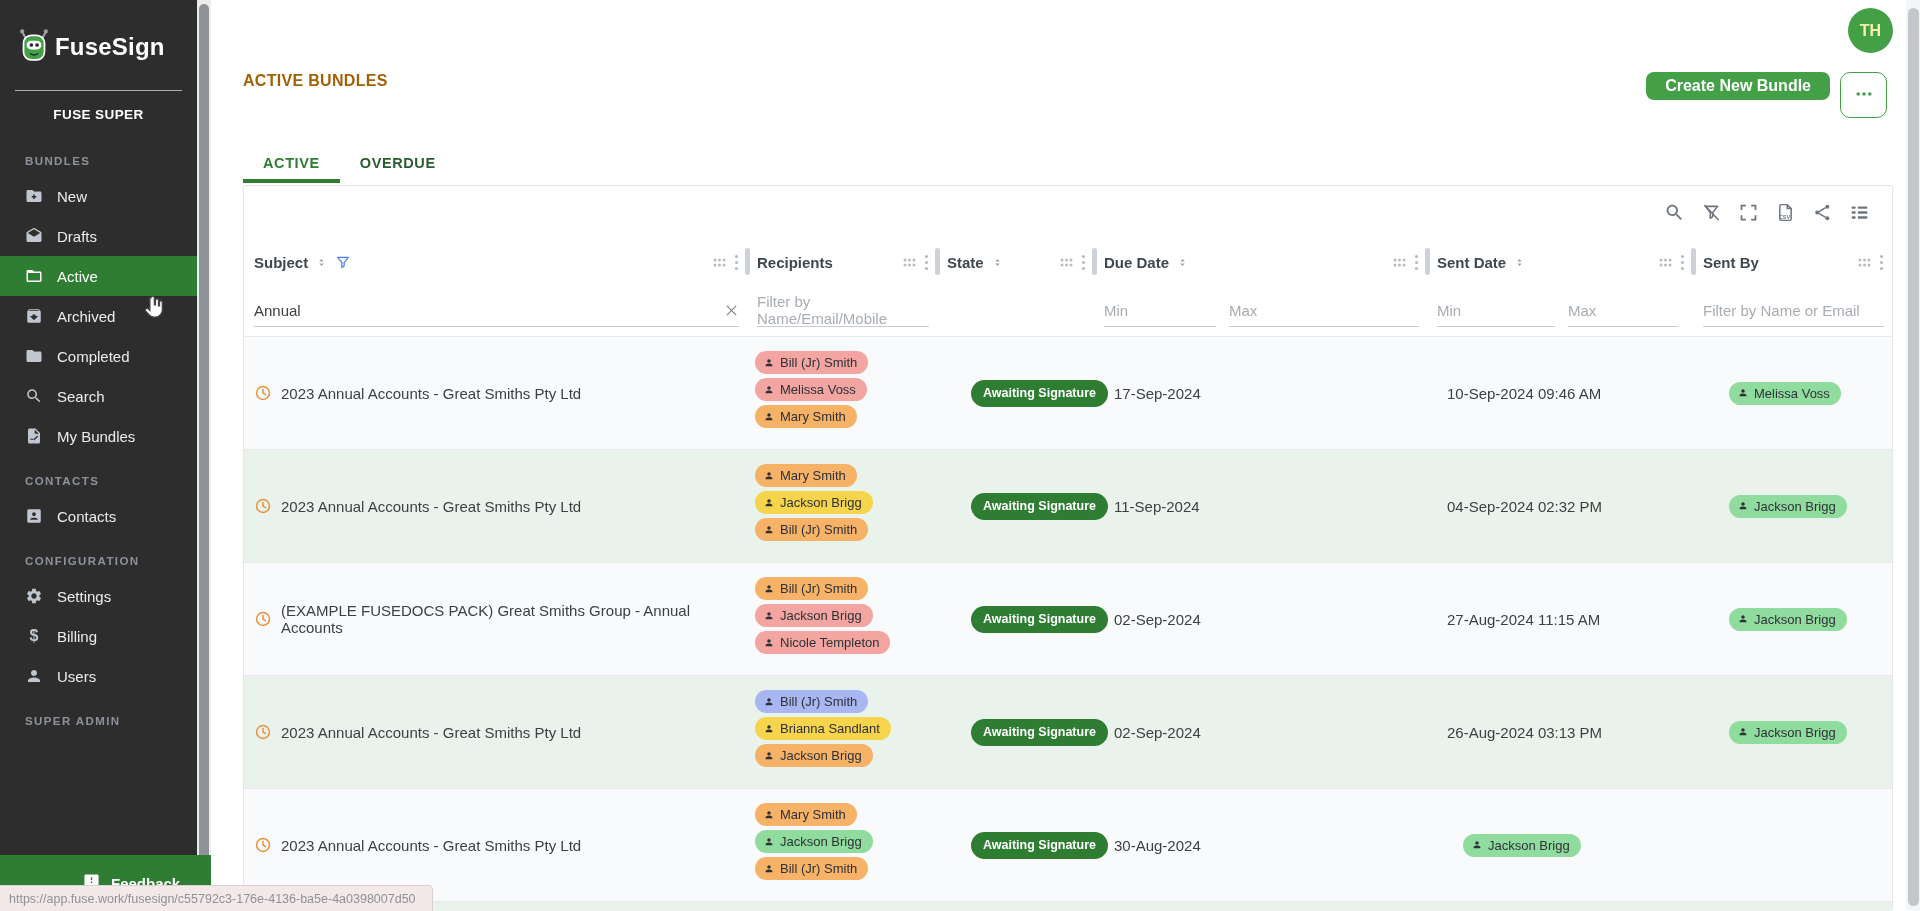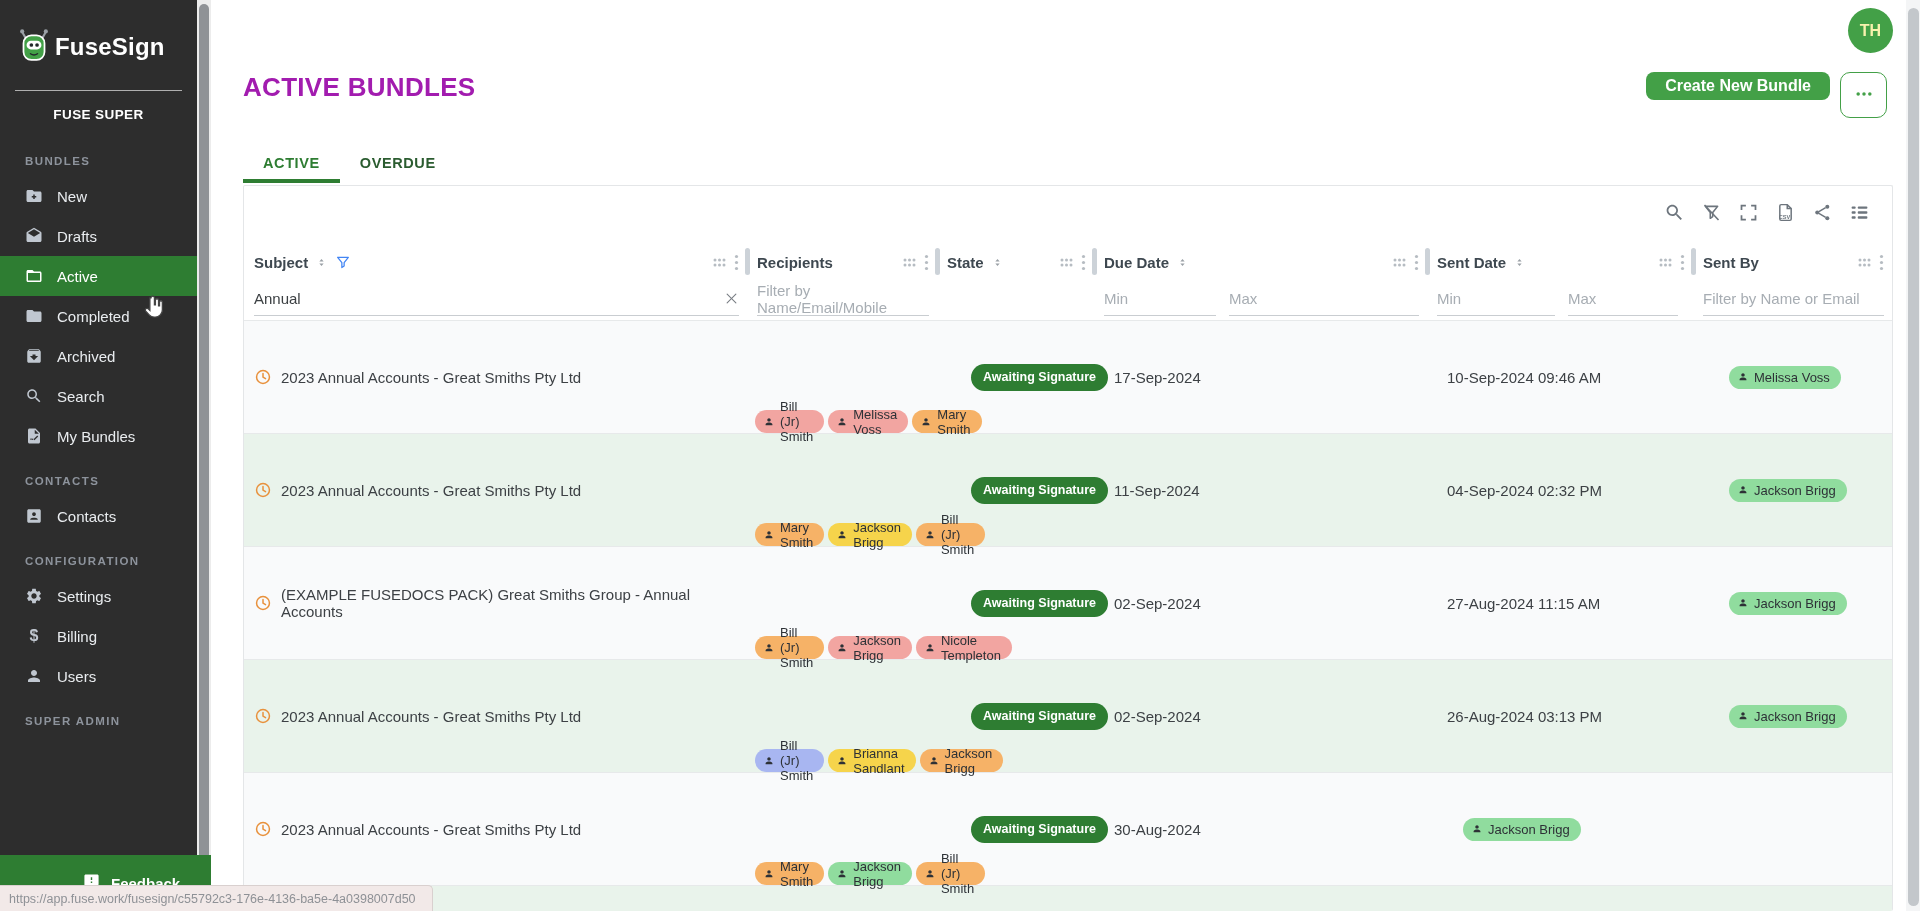--- a/index.html
+++ b/index.html
@@ -27,21 +27,21 @@
 
   
   .side-scrollbar { position:absolute; left:197px; top:0; width:14px; height:911px; background:#ececec; z-index:9; }
   .side-scrollbar .thumb { position:absolute; left:2px; right:2px; top:4px; height:858px; background:#8f9296; border-radius:7px; }
   .page-scrollbar { position:absolute; right:0; top:0; width:14px; height:911px; background:#f4f5f6; z-index:40; }
   .page-scrollbar .thumb { position:absolute; left:2px; right:1px; top:8px; height:898px; background:#c3c7cb; border-radius:6px; }
 
   
   .avatar { position:absolute; top:8px; right:27px; width:45px; height:45px; border-radius:50%; background:#43a047;
     color:#f8f2ae; display:flex; align-items:center; justify-content:center; font-size:16px; font-weight:700; cursor:pointer; z-index:5; }
-  h1.page-title { position:absolute; left:243px; top:72px; font-size:26px; font-weight:700; color:#a21caf; letter-spacing:.3px; }
+  h1.page-title { position:absolute; left:243px; top:72px; font-size:16px; font-weight:700; color:#a16207; letter-spacing:.3px; }
   .actions { position:absolute; top:72px; right:33px; display:flex; gap:10px; z-index:5; }
   .create-btn { height:28px; padding:0 19px; background:#43a047; color:#fff; font-size:16px; font-weight:700; border:none; border-radius:8px; cursor:pointer; }
   .more-btn { width:47px; height:46px; border:1.6px solid #43a047; border-radius:10px; background:#fff; color:#43a047; cursor:pointer;
     display:flex; align-items:center; justify-content:center; }
   .more-btn svg { width:20px; height:20px; }
 
   .tabs { position:absolute; left:243px; top:146px; display:flex; z-index:5; }
   .tab { padding:0 20px; height:37px; display:flex; align-items:center; font-size:14.5px; font-weight:700; letter-spacing:.6px; cursor:pointer; border-bottom:4px solid transparent; }
   .tab.active { color:#2e7d32; border-bottom-color:#2e7d32; }
   .tab.inactive { color:#2b5c30; }
@@ -55,35 +55,35 @@
   .grid6 { display:grid; grid-template-columns:503px 190px 157px 333px 266px 1fr; }
   .thead { position:relative; padding-top:8px; }
   .col { position:relative; padding:0 8px 0 10px; }
   .col + .col::before { content:''; position:absolute; left:-2px; top:2px; width:5px; height:27px; background:#ccd2d8; border-radius:3px; }
   .col-head { height:32px; display:flex; align-items:center; gap:7px; font-size:15px; font-weight:700; color:#3e4850; }
   .col-head .sp { flex:1; }
   .sort-ic { width:13px; height:15px; color:#9aa0a6; cursor:pointer; }
   .funnel-ic { width:16px; height:16px; color:#4285f4; cursor:pointer; }
   .drag-ic { width:15px; height:11px; color:#b6bcc2; cursor:grab; }
   .kebab-ic { width:5px; height:17px; color:#b6bcc2; cursor:pointer; }
-  .filter-area { height:42px; display:flex; align-items:center; gap:13px; }
+  .filter-area { height:42px; display:flex; align-items:flex-start; gap:13px;margin-top:16px; }
   .f-input { display:flex; align-items:center; height:33px; border-bottom:1px solid #c9cdd1; font-size:15px; color:#3c4043; flex:1; }
   .f-input .ph { color:#a7adb3; }
   .f-input .x-ic { width:15px; height:15px; color:#7a7f85; cursor:pointer; }
   .f-input .sp { flex:1; }
   .f-min { flex:0 0 112px; }
   .f-min.sent { flex:0 0 118px; }
   .f-max.sent { flex:0 0 110px; margin-right:auto; }
 
   .row { height:113px; border-top:1px solid #e7e9ea; cursor:pointer; }
   .row.white { background:#f9fafb; }
   .row.green { background:#e9f3eb; }
   .cell-subject { display:flex; align-items:center; gap:9px; padding-left:10px; font-size:15px; color:#3d4145; }
   .clock-ic { width:18px; height:18px; color:#e8913c; flex:0 0 18px; }
-  .cell-recipients { display:flex; align-items:flex-end; gap:4px; padding:14px 0 0 8px; }
+  .cell-recipients { display:flex; flex-direction:column; align-items:flex-start; gap:4px; padding:14px 0 0 8px; }
   .chip { display:inline-flex; align-items:center; gap:5px; height:23px; padding:0 11px 0 8px; border-radius:12px; font-size:13px; color:#2d3136; cursor:pointer; }
   .chip svg { width:12px; height:12px; color:#2d3136; }
   .cell-state { display:flex; align-items:center; padding-left:34px; }
   .badge { height:27px; padding:0 12px; border-radius:14px; background:#2e7d32; color:#fff; font-size:12.5px; font-weight:600; display:flex; align-items:center; white-space:nowrap; }
   .cell-date { display:flex; align-items:center; padding-left:20px; font-size:15px; color:#3d4145; }
   .cell-sentby { display:flex; align-items:center; padding-left:36px; }
 
   
   .status-bar { position:absolute; left:0; bottom:0; height:26px; background:#f2e9e8; border:1px solid #d9d0cf; border-left:none; border-bottom:none;
     border-top-right-radius:5px; display:flex; align-items:center; padding:0 16px 0 9px; font-size:12.5px; color:#8e9196; z-index:60; }
@@ -138,32 +138,32 @@
           <span class="" style="display: inline-flex;">
             <svg viewBox="0 0 24 24" width="100%" height="100%">
               <path fill="currentColor" d="M20 6h-8l-2-2H4c-1.1 0-2 .9-2 2v12c0 1.1.9 2 2 2h16c1.1 0 2-.9 2-2V8c0-1.1-.9-2-2-2zm0 12H4V8h16v10z"></path>
             </svg>
           </span>
           <span>Active</span>
         </div>
         <div class="nav-item">
           <span class="" style="display: inline-flex;">
             <svg viewBox="0 0 24 24" width="100%" height="100%">
+              <path fill="currentColor" d="M20.54 5.23l-1.39-1.68C18.88 3.21 18.47 3 18 3H6c-.47 0-.88.21-1.16.55L3.46 5.23C3.17 5.57 3 6.02 3 6.5V19c0 1.1.9 2 2 2h14c1.1 0 2-.9 2-2V6.5c0-.48-.17-.93-.46-1.27zM12 17.5L6.5 12H10v-2h4v2h3.5L12 17.5zM5.12 5l.81-1h12l.94 1H5.12z"></path>
+            </svg>
+          </span>
+          <span>Archived</span>
+        </div>
+        <div class="nav-item">
+          <span class="" style="display: inline-flex;">
+            <svg viewBox="0 0 24 24" width="100%" height="100%">
               <path fill="currentColor" d="M10 4H4c-1.1 0-2 .9-2 2v12c0 1.1.9 2 2 2h16c1.1 0 2-.9 2-2V8c0-1.1-.9-2-2-2h-8l-2-2z"></path>
             </svg>
           </span>
           <span>Completed</span>
-        </div>
-        <div class="nav-item">
-          <span class="" style="display: inline-flex;">
-            <svg viewBox="0 0 24 24" width="100%" height="100%">
-              <path fill="currentColor" d="M20.54 5.23l-1.39-1.68C18.88 3.21 18.47 3 18 3H6c-.47 0-.88.21-1.16.55L3.46 5.23C3.17 5.57 3 6.02 3 6.5V19c0 1.1.9 2 2 2h14c1.1 0 2-.9 2-2V6.5c0-.48-.17-.93-.46-1.27zM12 17.5L6.5 12H10v-2h4v2h3.5L12 17.5zM5.12 5l.81-1h12l.94 1H5.12z"></path>
-            </svg>
-          </span>
-          <span>Archived</span>
         </div>
         <div class="nav-item">
           <span class="" style="display: inline-flex;">
             <svg viewBox="0 0 24 24" width="100%" height="100%">
               <path fill="currentColor" d="M15.5 14h-.79l-.28-.27C15.41 12.59 16 11.11 16 9.5 16 5.91 13.09 3 9.5 3S3 5.91 3 9.5 5.91 16 9.5 16c1.61 0 3.09-.59 4.23-1.57l.27.28v.79l5 4.99L20.49 19l-4.99-5zm-6 0C7.01 14 5 11.99 5 9.5S7.01 5 9.5 5 14 7.01 14 9.5 11.99 14 9.5 14z"></path>
             </svg>
           </span>
           <span>Search</span>
         </div>
         <div class="nav-item">

